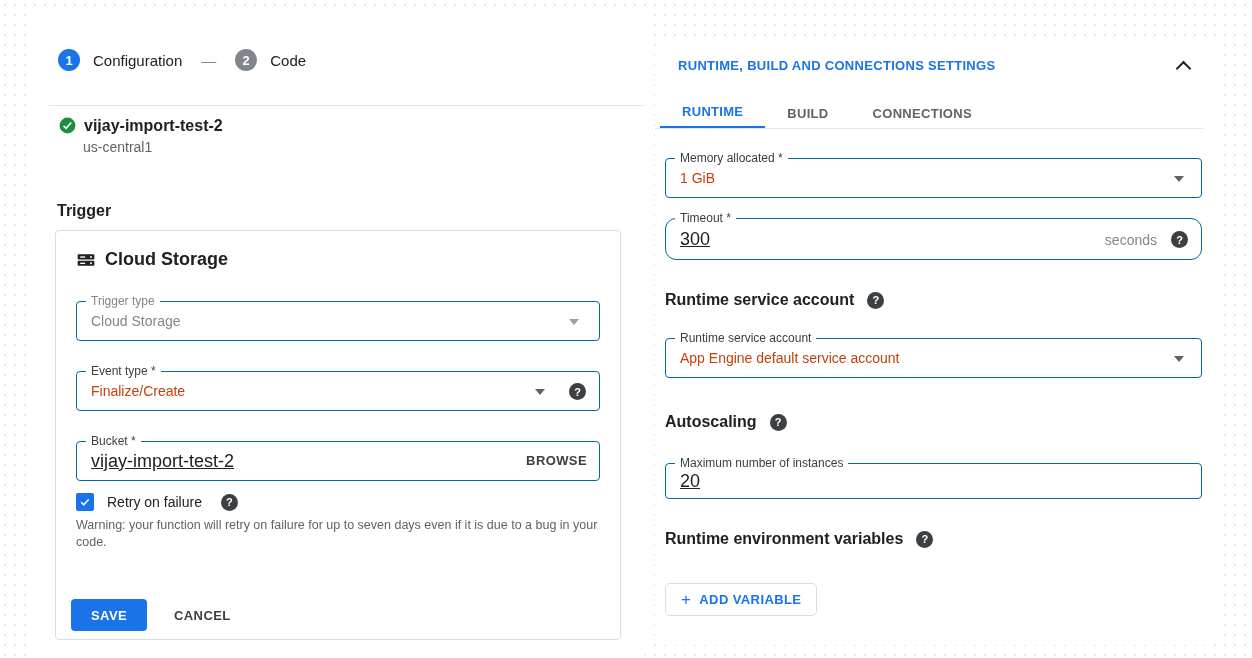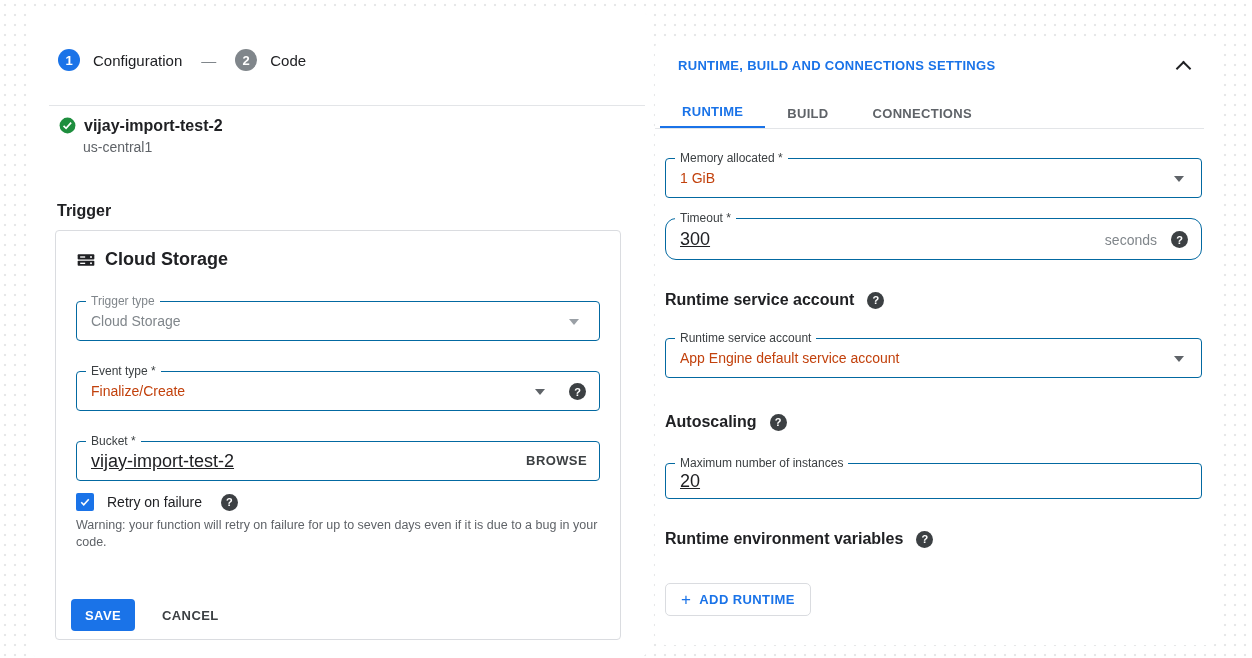--- a/index.html
+++ b/index.html
@@ -63,21 +63,21 @@
 
   
   .retry-row { position:absolute; left:20px; top:262px; display:flex; align-items:center; gap:13px; }
   .checkbox { width:18px; height:18px; border-radius:2px; background:#1a73e8; display:flex;
               align-items:center; justify-content:center; }
   .retry-label { font-size:14px; font-weight:500; color:#202124; }
   .warning-text { position:absolute; left:20px; top:286px; width:527px; font-size:12.5px;
                   line-height:17px; color:#5f6368; }
 
   .btn-row { position:absolute; left:15px; top:368px; display:flex; align-items:center; gap:27px; }
-  .save-btn { height:32px; padding:0 14px; background:#1a73e8; color:#fff; border:0; border-radius:4px;
+  .save-btn { height:32px; padding:0 20px; background:#1a73e8; color:#fff; border:0; border-radius:4px;
               font-size:13px; font-weight:700; letter-spacing:.4px; cursor:pointer;
               font-family:"Liberation Sans", sans-serif; }
   .cancel-btn { background:none; border:0; font-size:13px; font-weight:700; letter-spacing:.4px;
                 color:#3c4043; cursor:pointer; font-family:"Liberation Sans", sans-serif; }
 
   
   .settings-header { position:absolute; left:23px; top:20px; font-size:13px; font-weight:700;
                      letter-spacing:.3px; color:#1a73e8; cursor:pointer; }
   .chevron-up { position:absolute; right:32px; top:25px; width:11px; height:11px;
                 border-left:2.5px solid #202124; border-top:2.5px solid #202124;
@@ -223,15 +223,15 @@
     <span class="field-label">Maximum number of instances</span>
     <input type="text" value="20" style="">
   </div>
 
   <div class="section-heading" style="left:10px; top:492px;">
     <span class="h-text">Runtime environment variables</span>
     <span class="help-badge">?</span>
   </div>
   <button class="add-var-btn">
     <span class="plus-glyph">+</span>
-    <span>ADD RUNTIME</span>
+    <span>ADD VARIABLE</span>
   </button>
 </section>
 
 </body></html>

